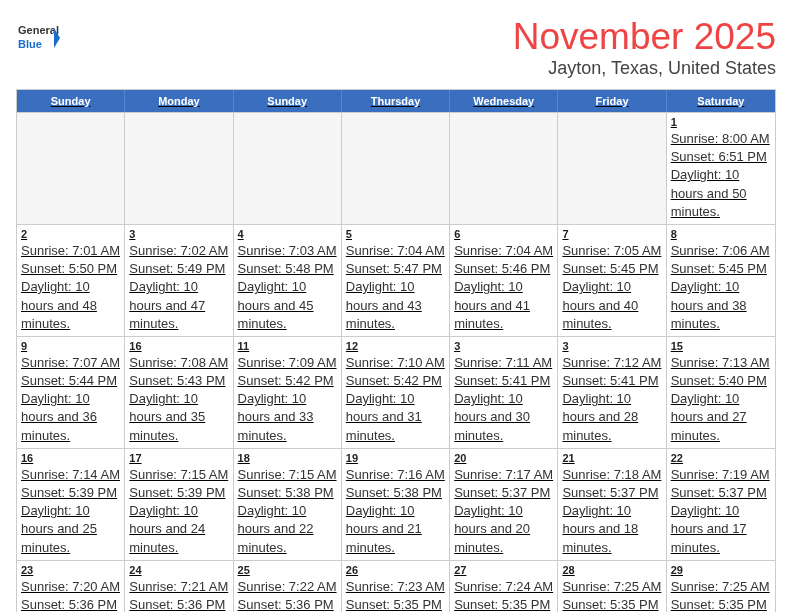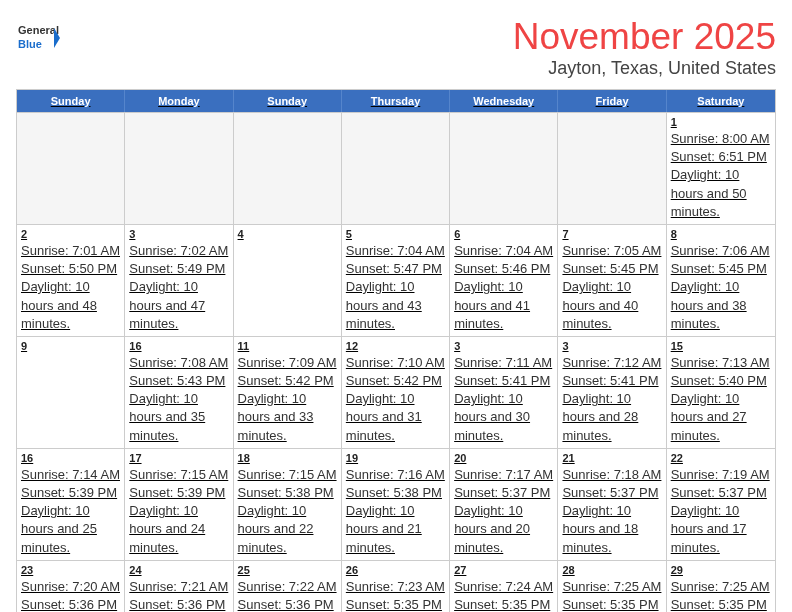--- a/index.html
+++ b/index.html
@@ -141,20 +141,21 @@
           <div class="cal-cell">
             <div class="day-num">2</div>
             <div class="day-info">Sunrise: 7:01 AM<br>Sunset: 5:50 PM<br>Daylight: 10 hours and 48 minutes.</div>
           </div>
           <div class="cal-cell">
             <div class="day-num">3</div>
             <div class="day-info">Sunrise: 7:02 AM<br>Sunset: 5:49 PM<br>Daylight: 10 hours and 47 minutes.</div>
           </div>
           <div class="cal-cell">
             <div class="day-num">4</div>
+            <div class="day-info">Sunrise: 7:03 AM<br>Sunset: 5:48 PM<br>Daylight: 10 hours and 45 minutes.</div>
           </div>
           <div class="cal-cell">
             <div class="day-num">5</div>
             <div class="day-info">Sunrise: 7:04 AM<br>Sunset: 5:47 PM<br>Daylight: 10 hours and 43 minutes.</div>
           </div>
           <div class="cal-cell">
             <div class="day-num">6</div>
             <div class="day-info">Sunrise: 7:04 AM<br>Sunset: 5:46 PM<br>Daylight: 10 hours and 41 minutes.</div>
           </div>
           <div class="cal-cell">
@@ -162,20 +163,21 @@
             <div class="day-info">Sunrise: 7:05 AM<br>Sunset: 5:45 PM<br>Daylight: 10 hours and 40 minutes.</div>
           </div>
           <div class="cal-cell">
             <div class="day-num">8</div>
             <div class="day-info">Sunrise: 7:06 AM<br>Sunset: 5:45 PM<br>Daylight: 10 hours and 38 minutes.</div>
           </div>
         </div>
         <div class="cal-row">
           <div class="cal-cell">
             <div class="day-num">9</div>
+            <div class="day-info">Sunrise: 7:07 AM<br>Sunset: 5:44 PM<br>Daylight: 10 hours and 36 minutes.</div>
           </div>
           <div class="cal-cell">
             <div class="day-num">16</div>
             <div class="day-info">Sunrise: 7:08 AM<br>Sunset: 5:43 PM<br>Daylight: 10 hours and 35 minutes.</div>
           </div>
           <div class="cal-cell">
             <div class="day-num">11</div>
             <div class="day-info">Sunrise: 7:09 AM<br>Sunset: 5:42 PM<br>Daylight: 10 hours and 33 minutes.</div>
           </div>
           <div class="cal-cell">

